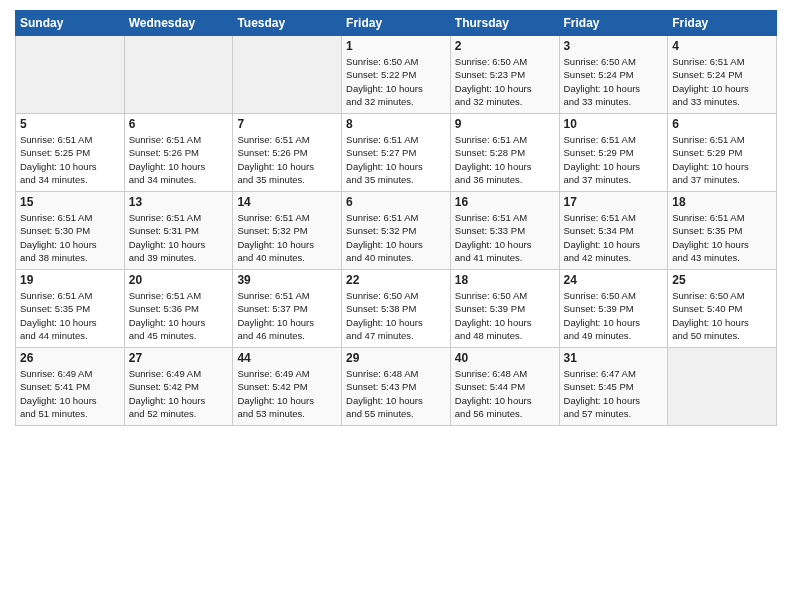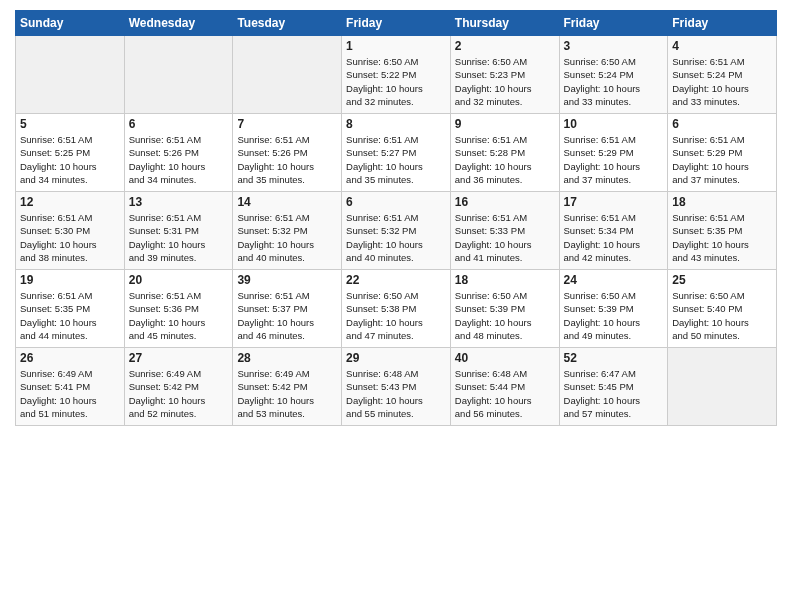--- a/index.html
+++ b/index.html
@@ -187,21 +187,21 @@
           <td>
             <span class="day-num">6</span>
             <div class="day-info" style="white-space: pre-line;">Sunrise: 6:51 AM
 Sunset: 5:29 PM
 Daylight: 10 hours
 and 37 minutes.</div>
           </td>
         </tr>
         <tr>
           <td>
-            <span class="day-num">12</span>
+            <span class="day-num">15</span>
             <div class="day-info" style="white-space: pre-line;">Sunrise: 6:51 AM
 Sunset: 5:30 PM
 Daylight: 10 hours
 and 38 minutes.</div>
           </td>
           <td>
             <span class="day-num">13</span>
             <div class="day-info" style="white-space: pre-line;">Sunrise: 6:51 AM
 Sunset: 5:31 PM
 Daylight: 10 hours
@@ -303,42 +303,42 @@
 and 51 minutes.</div>
           </td>
           <td>
             <span class="day-num">27</span>
             <div class="day-info" style="white-space: pre-line;">Sunrise: 6:49 AM
 Sunset: 5:42 PM
 Daylight: 10 hours
 and 52 minutes.</div>
           </td>
           <td>
-            <span class="day-num">28</span>
+            <span class="day-num">44</span>
             <div class="day-info" style="white-space: pre-line;">Sunrise: 6:49 AM
 Sunset: 5:42 PM
 Daylight: 10 hours
 and 53 minutes.</div>
           </td>
           <td>
             <span class="day-num">29</span>
             <div class="day-info" style="white-space: pre-line;">Sunrise: 6:48 AM
 Sunset: 5:43 PM
 Daylight: 10 hours
 and 55 minutes.</div>
           </td>
           <td>
             <span class="day-num">40</span>
             <div class="day-info" style="white-space: pre-line;">Sunrise: 6:48 AM
 Sunset: 5:44 PM
 Daylight: 10 hours
 and 56 minutes.</div>
           </td>
           <td>
-            <span class="day-num">52</span>
+            <span class="day-num">31</span>
             <div class="day-info" style="white-space: pre-line;">Sunrise: 6:47 AM
 Sunset: 5:45 PM
 Daylight: 10 hours
 and 57 minutes.</div>
           </td>
           <td class="empty-cell"></td>
         </tr>
       </tbody>
   </table>
 </div>

